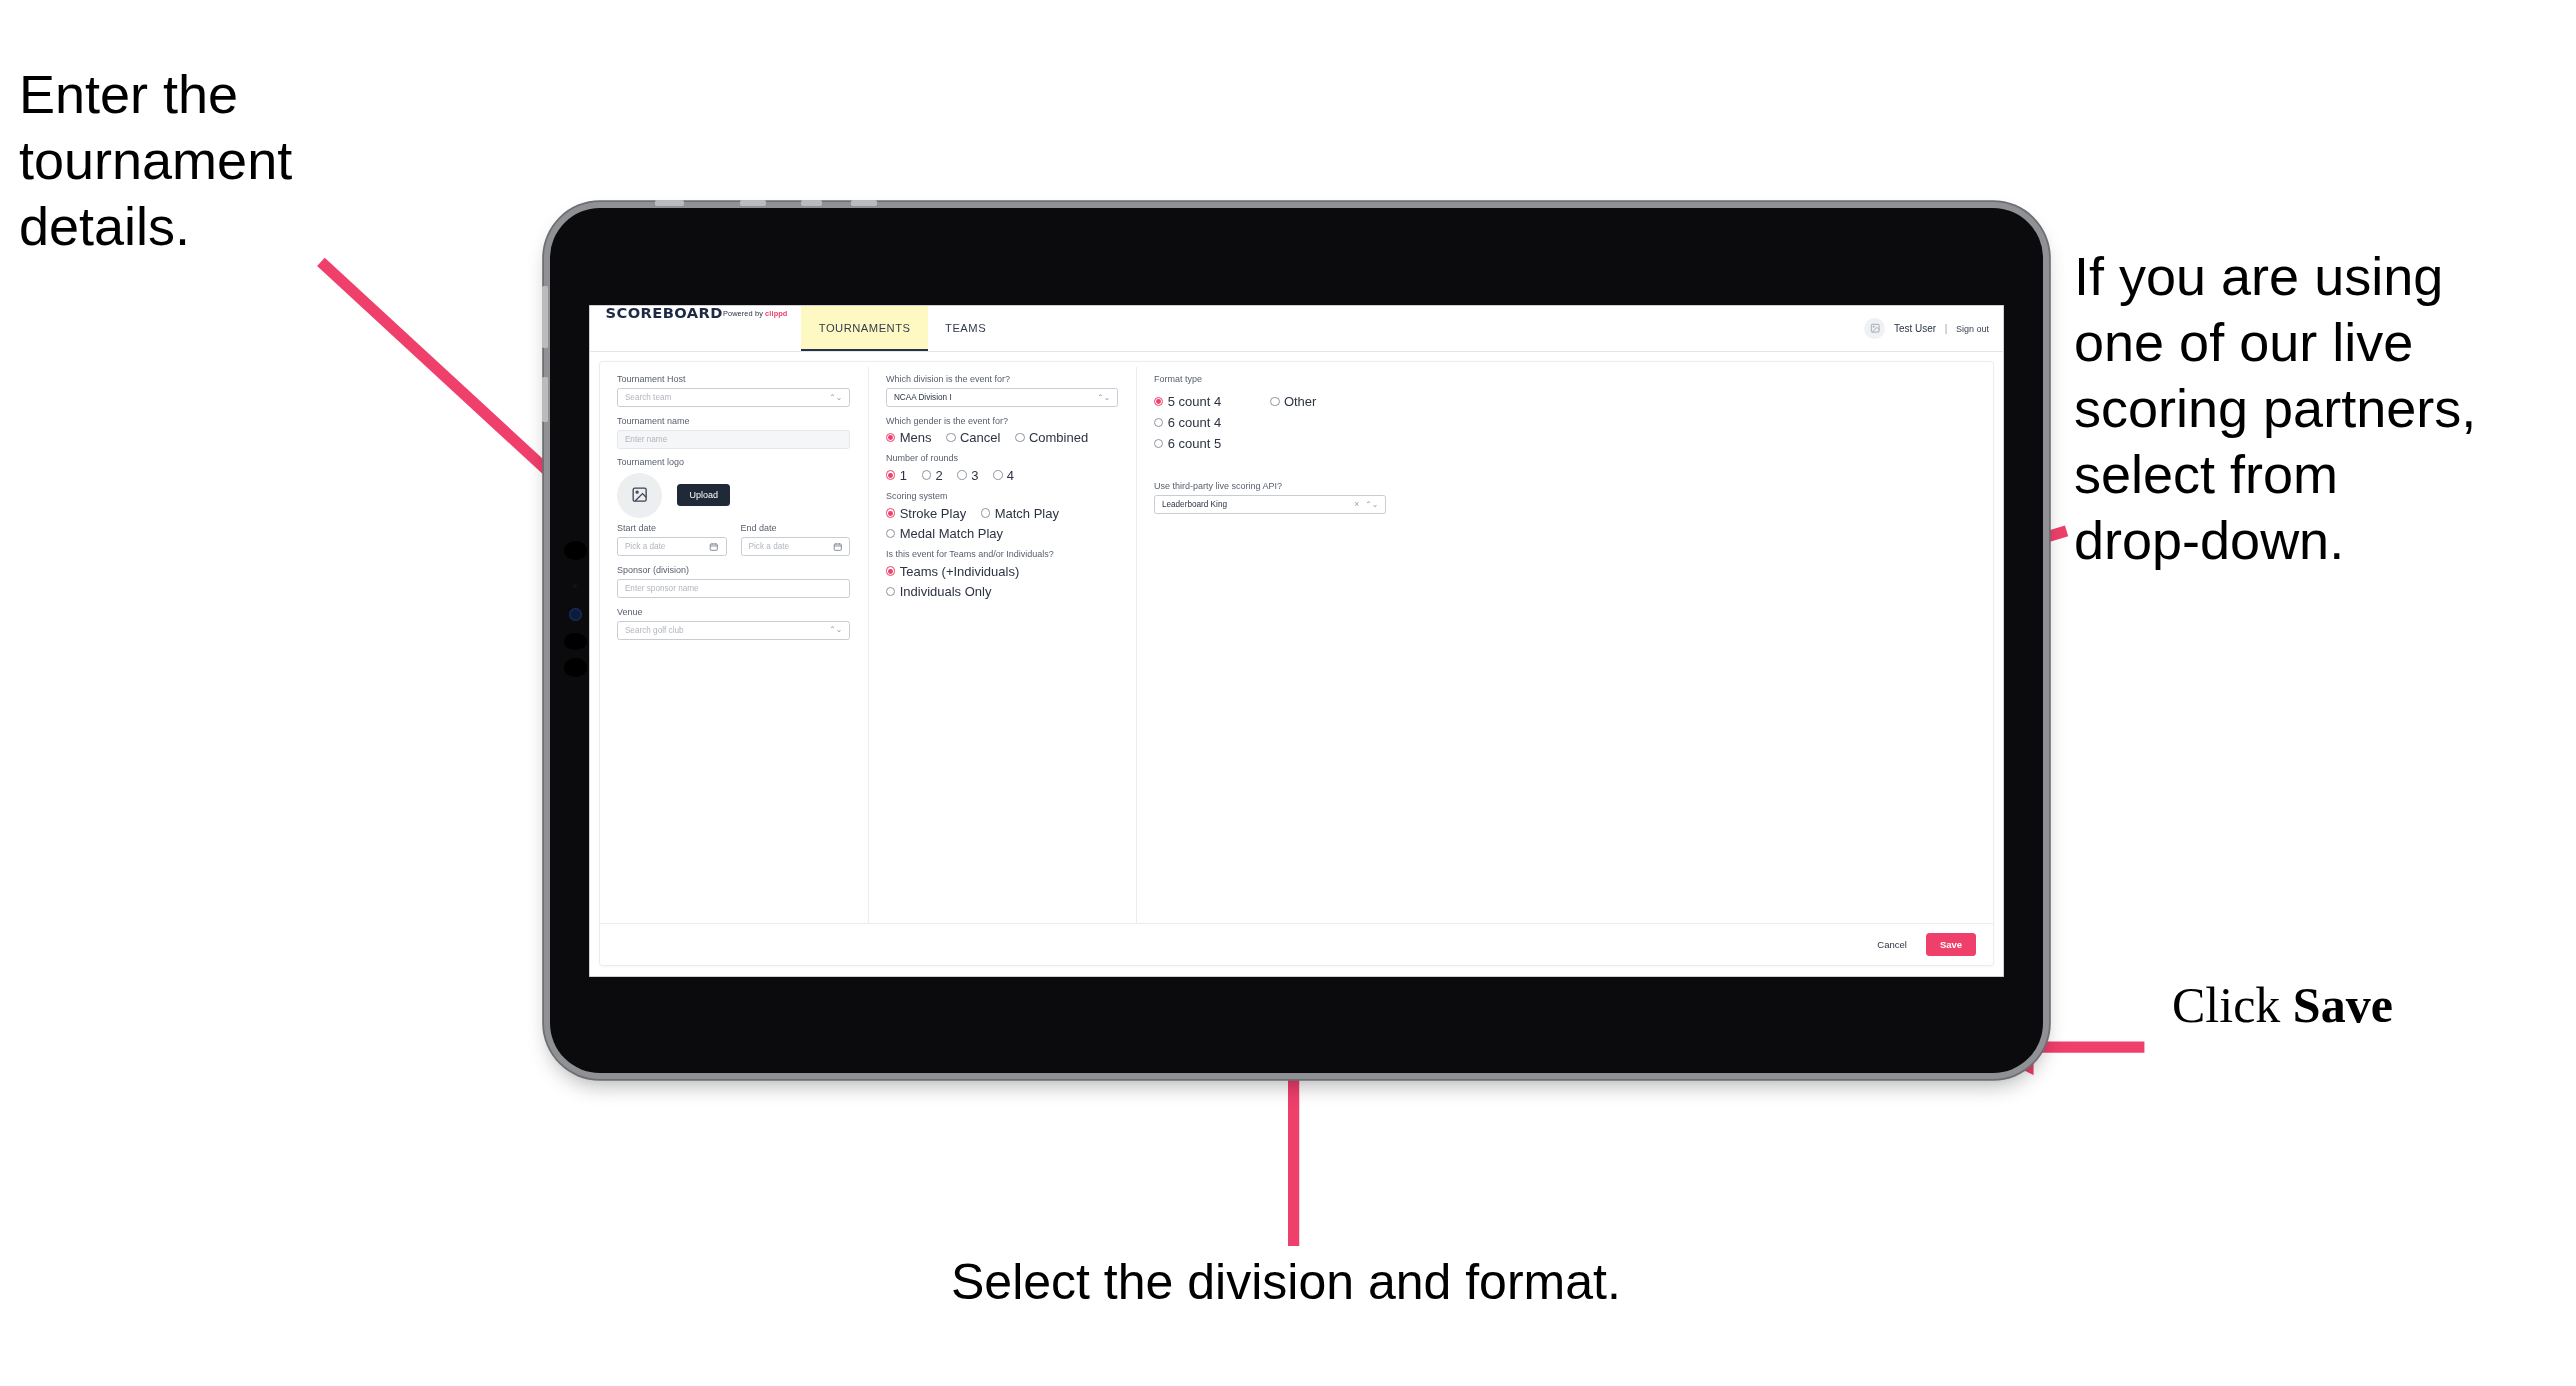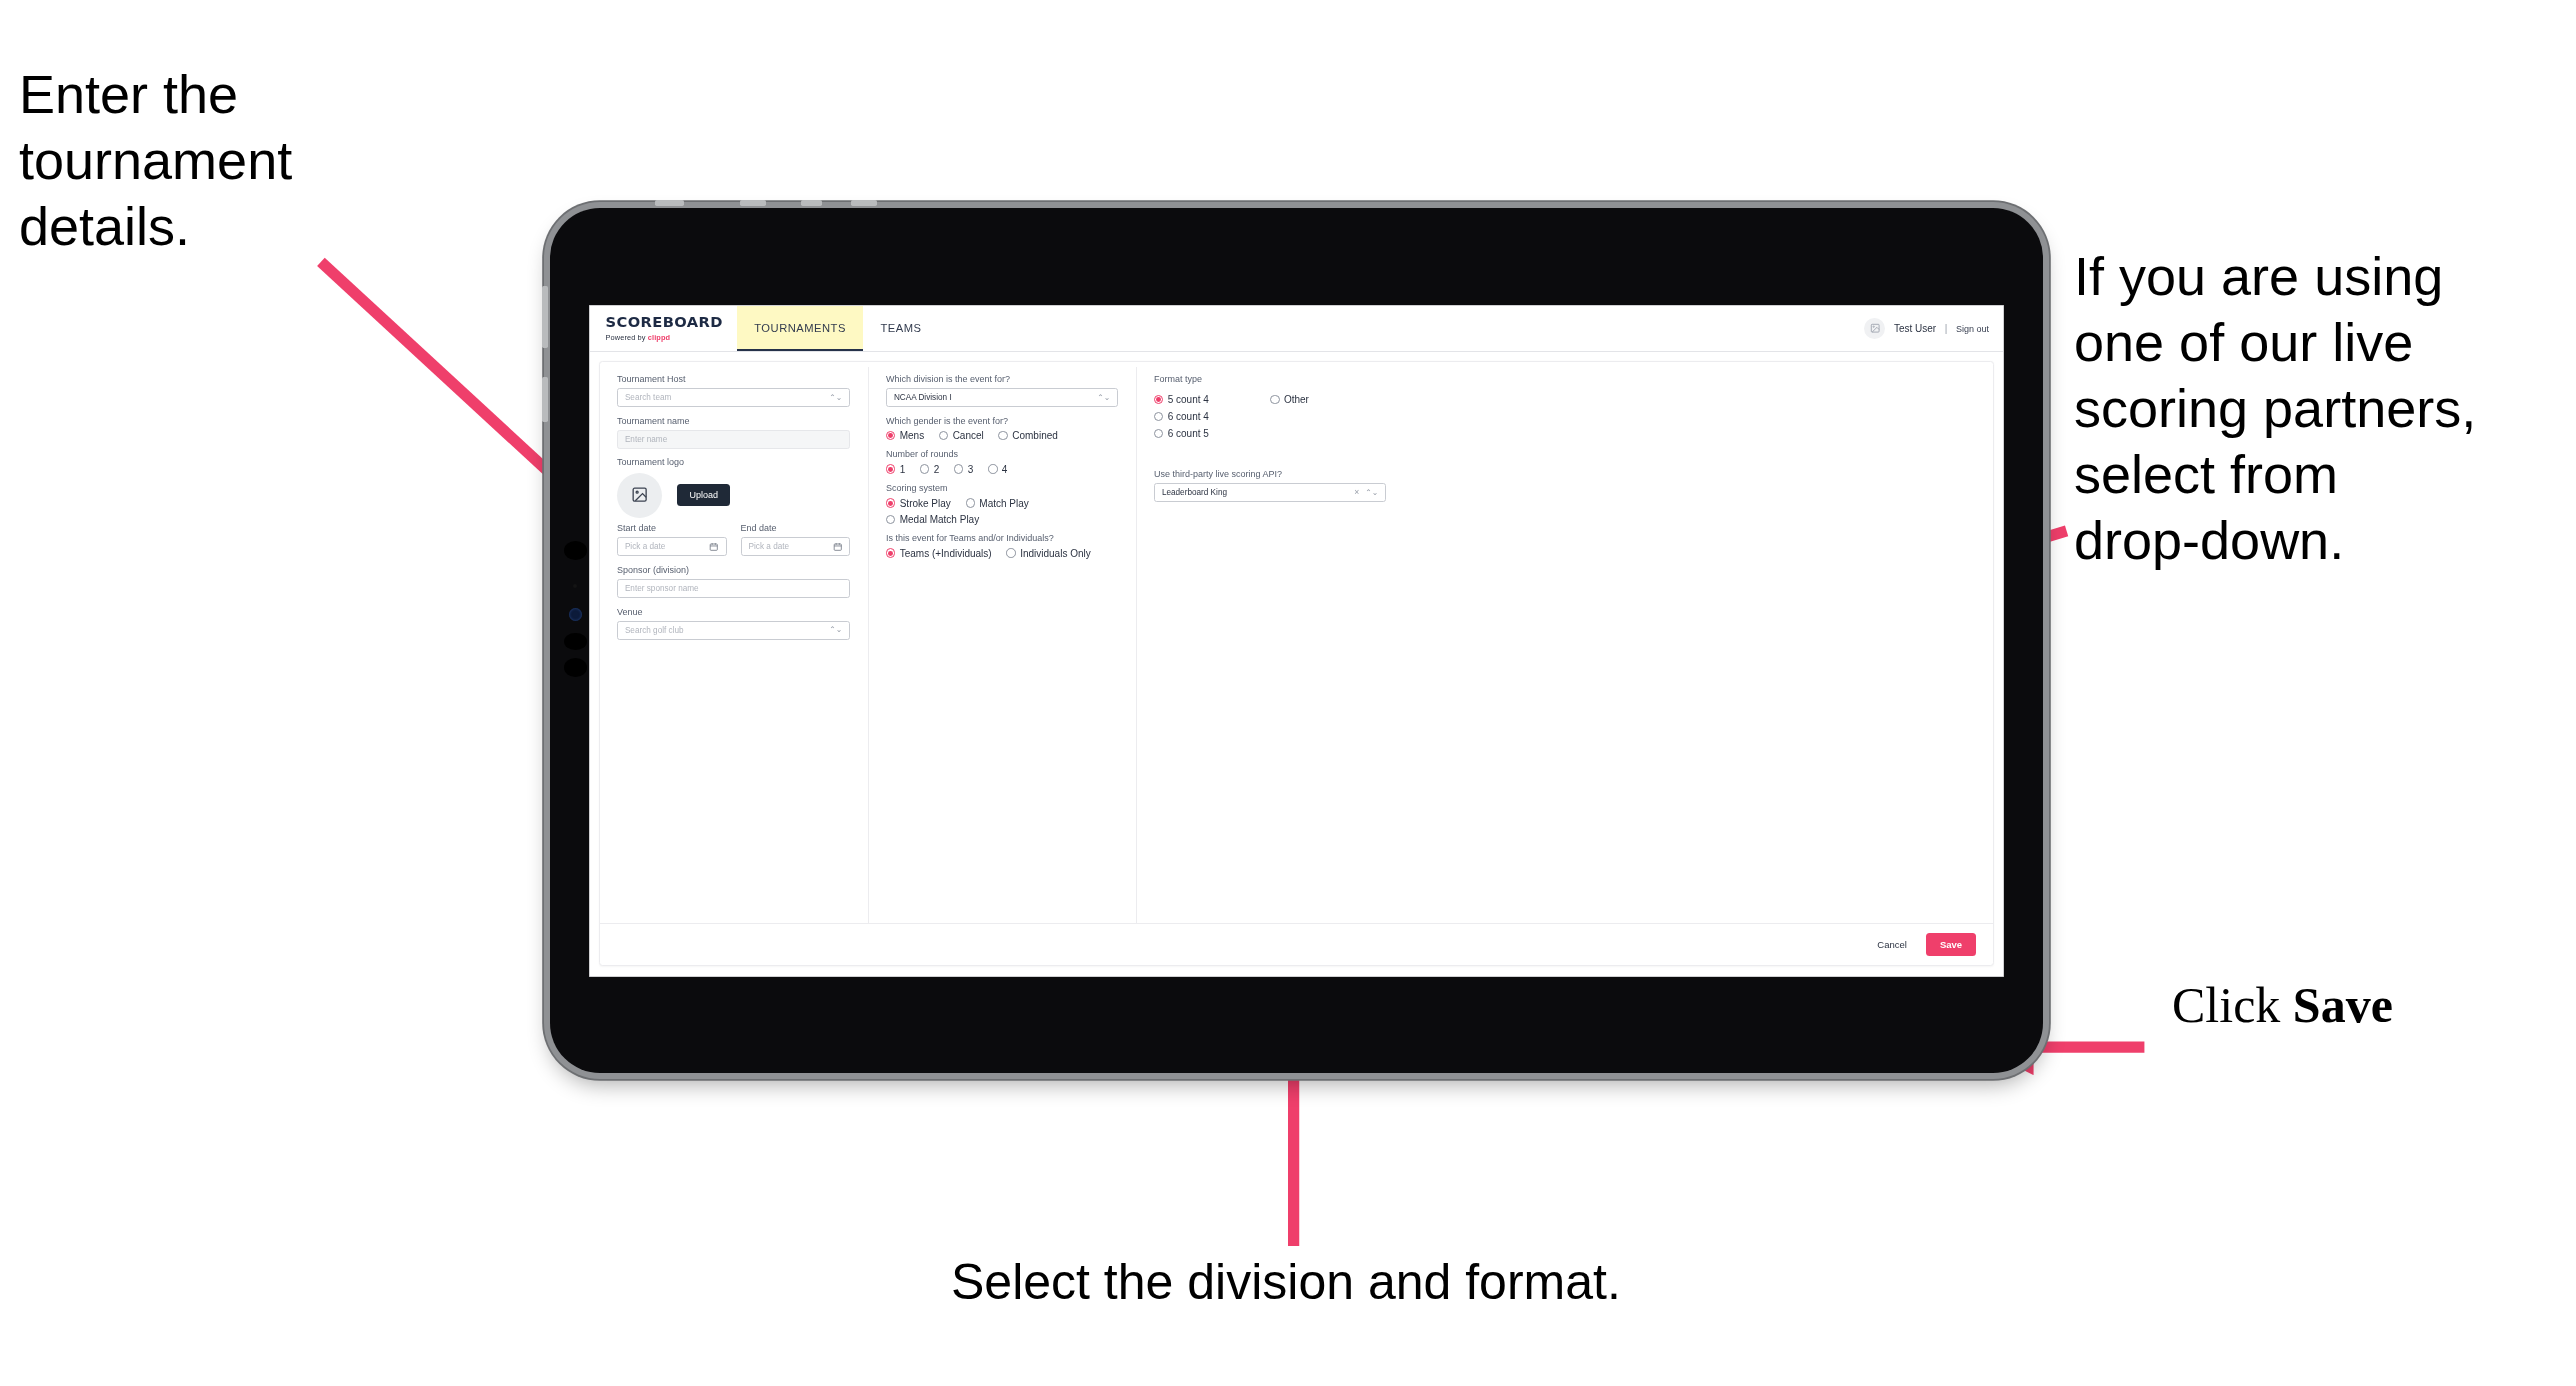--- a/index.html
+++ b/index.html
@@ -54,21 +54,21 @@
     background: #ffffff;
     overflow: hidden;
     box-shadow: 0 0 0 0.9px #e6e6e8;
   }
 
   
   #topnav {
     height: 46px; background:#fff; border-bottom:0.9px solid #e3e4e8;
     display:flex; align-items:stretch; padding-left: 10.4px;
   }
-  #brand { display:flex; flex-direction:column; justify-content:center; padding: 0 14px 0 5.2px; }
+  #brand { display:flex; flex-direction:row; justify-content:center; padding: 0 14px 0 5.2px; }
   #brand-name {
     font-family: "DejaVu Sans", sans-serif;
     font-weight: 700; font-size: 14.7px; letter-spacing: 0.4px;
     color:#1d2a44; line-height:1;
   }
   #brand-sub { font-size: 7.4px; color:#2b3242; margin-top:2.6px; letter-spacing:0.1px;}
   #brand-sub .clippd { color:#ef3f6b; font-weight:700; }
 
   .navtab {
     display:flex; align-items:center; padding: 0 17.3px;
@@ -147,21 +147,21 @@
   
   .radio-row { display:flex; align-items:center; gap:5.2px; margin: 2.6px 0; flex-wrap:wrap; }
   .radio-opt { display:flex; align-items:center; gap:4.3px; margin-right:9.5px; cursor:pointer; }
   .rad {
     width:9.5px;height:9.5px;border-radius:50%;
     border:1.2px solid #8d939e; background:#fff;
     display:flex;align-items:center;justify-content:center; flex:none;
   }
   .rad.on { border-color:#ef3f6b; }
   .rad.on::after { content:""; width:4.8px;height:4.8px;border-radius:50%; background:#ef3f6b; }
-  .rad-lbl { font-size:10px; color:#2c3342; }
+  .rad-lbl { font-size:13px; color:#2c3342; }
 
   
   #format-grid { display:flex; }
   #format-grid .fcol { width:50%; }
   #format-grid .radio-opt { margin: 6px 0; }
 
   
   #card-foot {
     border-top:0.9px solid #ececef; height:42px;
     display:flex; align-items:center; justify-content:flex-end; gap:12px;

